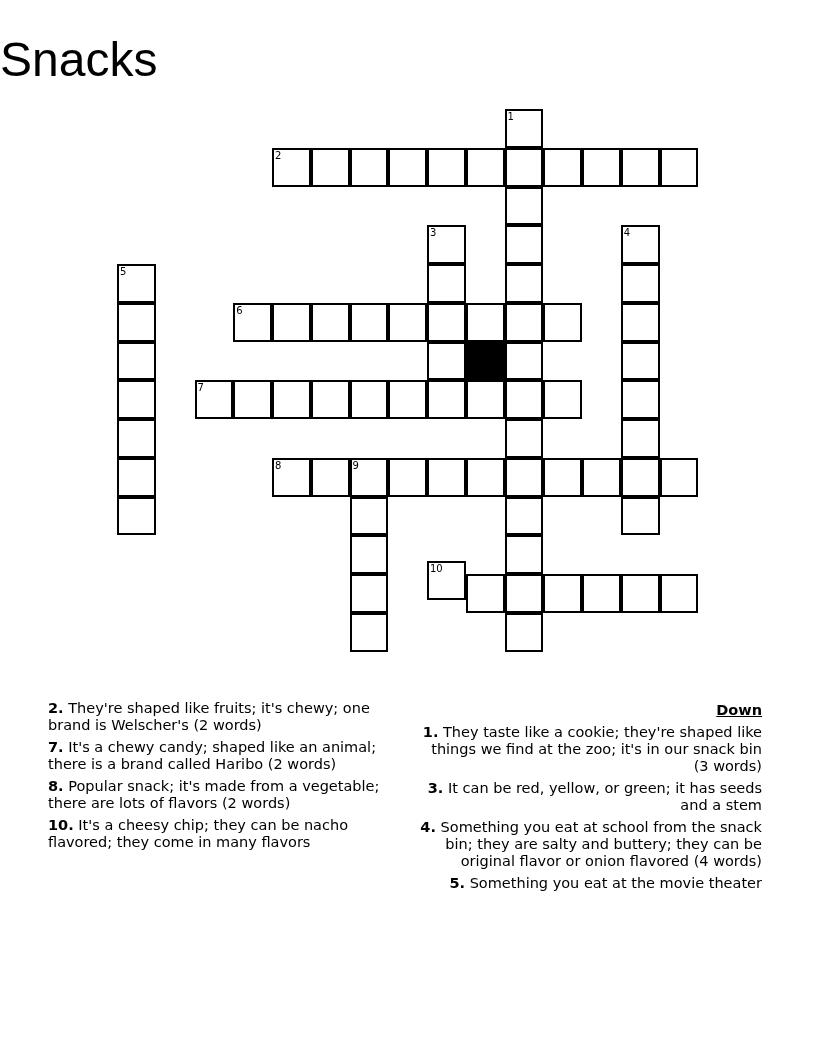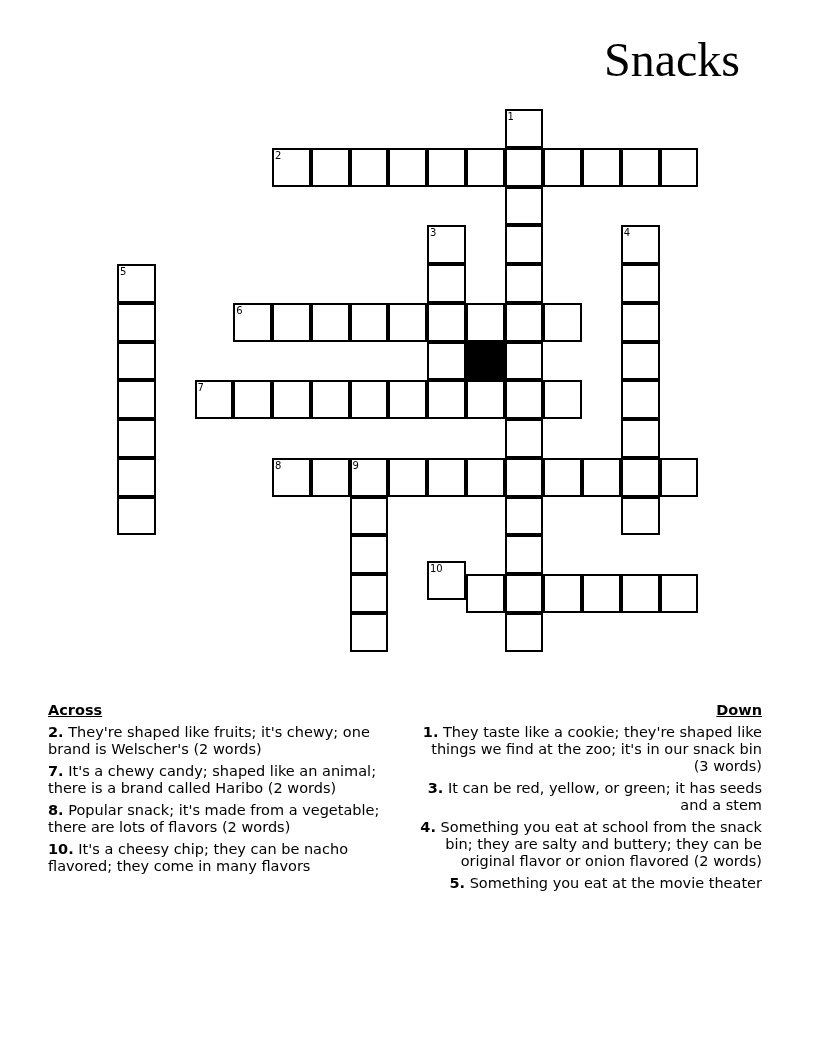--- a/index.html
+++ b/index.html
@@ -1,19 +1,19 @@
 <!DOCTYPE html>
 <html><head>
 <meta charset="utf-8">
 <style>
   html, body { margin: 0; padding: 0; background: #ffffff; }
   body { width: 816px; height: 1056px; position: relative; overflow: hidden;
          font-family: "DejaVu Sans", sans-serif; color: #000; }
-  .title { position: absolute; left: 0; top: 30px; width: 740px; text-align: right;
-           font-size: 48px; line-height: 60px; font-family: Liberation Serif, serif; }
+  .title { position: absolute; left: 0; top: 30px; width: 740px; text-align: left;
+           font-size: 48px; line-height: 60px; font-family: Liberation Sans, sans-serif; }
   .grid { position: absolute; left: 0; top: 0; width: 816px; height: 700px; }
   .cell { position: absolute; width: 38.75px; height: 38.75px; box-sizing: border-box;
           border: 2px solid #000; background: #fff; margin-left: -1px; margin-top: -1px; }
   .cell.black { background: #000; }
   .cell .num { position: absolute; left: 1px; top: 0px; font-size: 10px; line-height: 12px;
                font-family: "DejaVu Sans", sans-serif; }
   .clues { position: absolute; top: 700px; font-size: 14.5px; line-height: 17px; }
   .clues.across { left: 48px; width: 360px; }
   .clues.down { left: 412px; width: 350px; text-align: right; }
   .clues h2 { margin: 0 0 4px 0; font-size: 14.5px; font-weight: bold; text-decoration: underline;
@@ -122,26 +122,25 @@
     </div>
     <div class="cell" style="left: 466.75px; top: 575px;"></div>
     <div class="cell" style="left: 544.25px; top: 575px;"></div>
     <div class="cell" style="left: 583px; top: 575px;"></div>
     <div class="cell" style="left: 621.75px; top: 575px;"></div>
     <div class="cell" style="left: 660.5px; top: 575px;"></div>
     <div class="cell black" style="left: 466.75px; top: 342.5px;"></div>
   </div>
 
 <div class="clues across">
-  <h2>Across</h2>
   <div class="clue"><b>2.</b> <span>They're shaped like fruits; it's chewy; one brand is Welscher's (2 words)</span></div>
   <div class="clue"><b>7.</b> <span>It's a chewy candy; shaped like an animal; there is a brand called Haribo (2 words)</span></div>
   <div class="clue"><b>8.</b> <span>Popular snack; it's made from a vegetable; there are lots of flavors (2 words)</span></div>
   <div class="clue"><b>10.</b> <span>It's a cheesy chip; they can be nacho flavored; they come in many flavors</span></div>
 </div>
 
 <div class="clues down">
   <h2>Down</h2>
   <div class="clue"><b>1.</b> <span>They taste like a cookie; they're shaped like things we find at the zoo; it's in our snack bin (3 words)</span></div>
   <div class="clue"><b>3.</b> <span>It can be red, yellow, or green; it has seeds and a stem</span></div>
-  <div class="clue"><b>4.</b> <span>Something you eat at school from the snack bin; they are salty and buttery; they can be original flavor or onion flavored (2 words)</span></div>
+  <div class="clue"><b>4.</b> <span>Something you eat at school from the snack bin; they are salty and buttery; they can be original flavor or onion flavored (4 words)</span></div>
   <div class="clue"><b>5.</b> <span>Something you eat at the movie theater</span></div>
 </div>
 
 </body></html>

